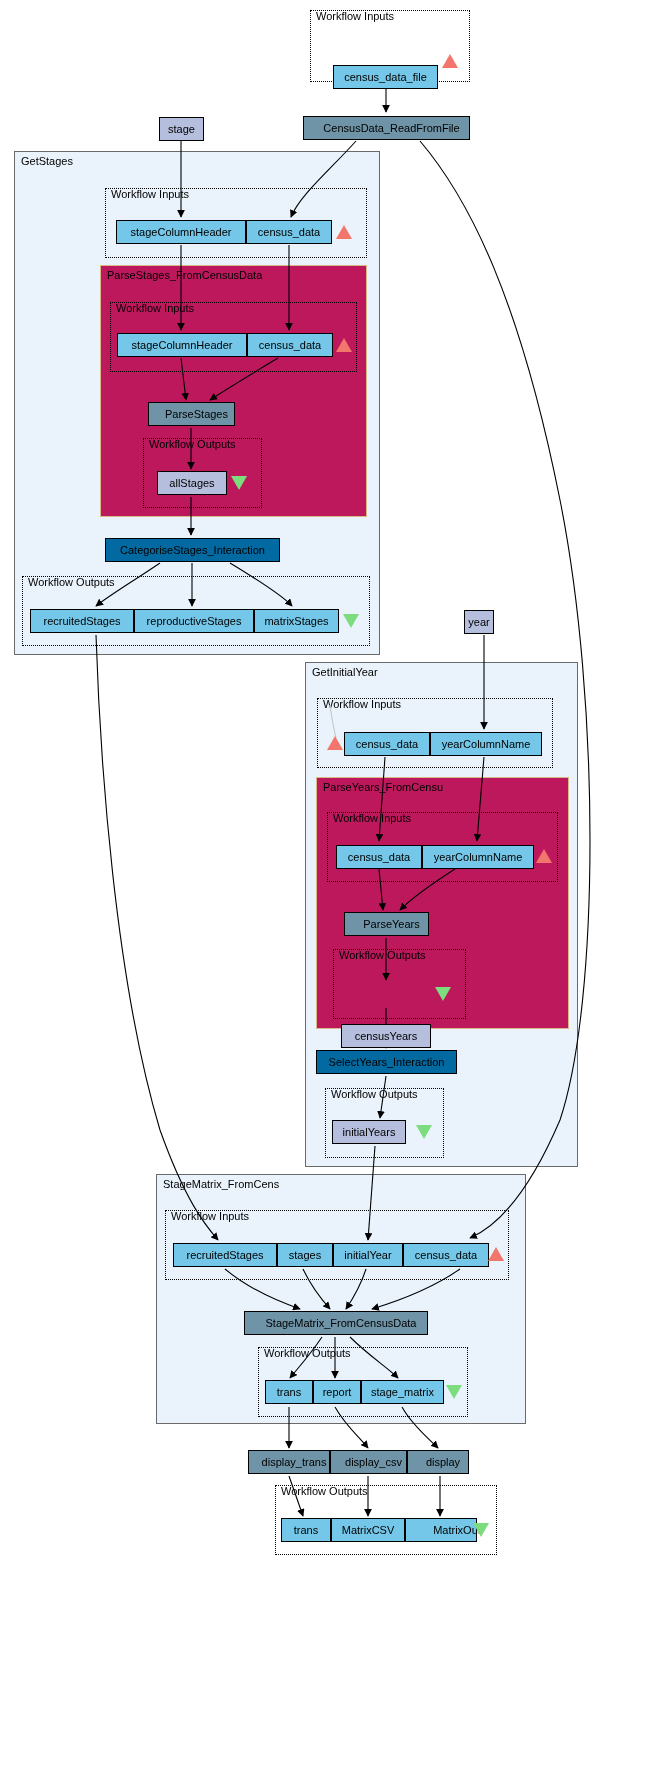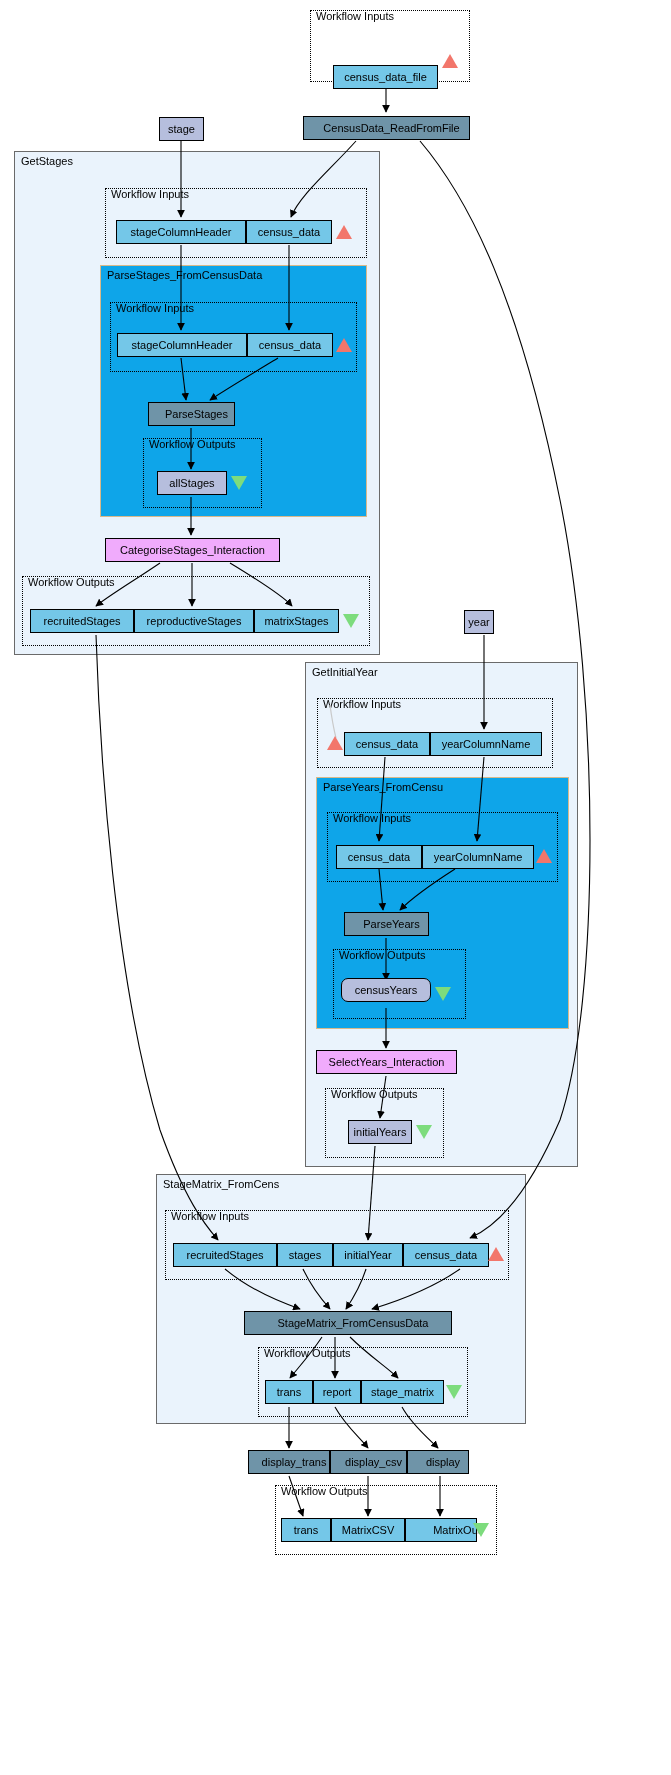--- a/index.html
+++ b/index.html
@@ -13,41 +13,41 @@
   }
   #canvas { position:absolute; left:0; top:0; width:671px; height:1775px; }
   svg.edges { position:absolute; left:0; top:0; width:671px; height:1775px; pointer-events:none; }
 
   .grp {
     position:absolute;
     box-sizing:border-box;
   }
   .grp-solid { border:1px solid #6a6a6a; background:#eaf3fc; }
   .grp-dash  { border:1px dotted #000000; background:transparent; }
-  .grp-fill  { border:1px solid #d8b98a; background:#0ea5e9; }
+  .grp-fill  { border:1px solid #d8b98a; background:#be185d; }
   .grp-label {
     position:absolute; top:3px; left:6px;
     font-size:11px; color:#000; white-space:nowrap;
     background:transparent;
   }
   .grp-dash > .grp-label { top:-1px; left:5px; }
 
   .node {
     position:absolute;
     box-sizing:border-box;
     border:1px solid #000;
     display:flex; align-items:center; justify-content:center;
     white-space:nowrap;
     font-size:11px;
     line-height:1;
     height:24px;
   }
   .n-blue   { background:#74c7e8; }
   .n-dark   { background:#6f94a8;padding-left:10px; }
-  .n-green  { background:#f0abfc; }
+  .n-green  { background:#0369a1; }
   .n-gray   { background:#b6bedd; }
 
   .tri {
     position:absolute;
     width:0; height:0;
     border-left:8px solid transparent;
     border-right:8px solid transparent;
   }
   .tri-up { border-bottom:14px solid #f2766b; }
   .tri-dn { border-top:14px solid #7ddc7d; }
@@ -270,49 +270,49 @@
   </div>
   <div class="node n-blue" style="left:422px; top:845px; width:112px;">
     <span>yearColumnName</span>
   </div>
   <div class="tri tri-up" style="left:536px; top:849px;"></div>
 
   <div class="node n-dark" style="left:344px; top:912px; width:85px;">
     <span>ParseYears</span>
   </div>
 
-  <div class="node n-gray" style="left:341px; top:978px; width:90px;border-radius:7px;">
+  <div class="node n-gray" style="left:341px; top:1024px; width:90px;">
     <span>censusYears</span>
   </div>
   <div class="tri tri-dn" style="left:435px; top:987px;"></div>
 
   <div class="node n-green" style="left:316px; top:1050px; width:141px;">
     <span>SelectYears_Interaction</span>
   </div>
 
-  <div class="node n-gray" style="left:348px; top:1120px; width:64px;">
+  <div class="node n-gray" style="left:332px; top:1120px; width:74px;">
     <span>initialYears</span>
   </div>
   <div class="tri tri-dn" style="left:416px; top:1125px;"></div>
 
   <div class="node n-blue" style="left:173px; top:1243px; width:104px;">
     <span>recruitedStages</span>
   </div>
   <div class="node n-blue" style="left:277px; top:1243px; width:56px;">
     <span>stages</span>
   </div>
   <div class="node n-blue" style="left:333px; top:1243px; width:70px;">
     <span>initialYear</span>
   </div>
   <div class="node n-blue" style="left:403px; top:1243px; width:86px;">
     <span>census_data</span>
   </div>
   <div class="tri tri-up" style="left:488px; top:1247px;"></div>
 
-  <div class="node n-dark" style="left:244px; top:1311px; width:208px;text-align:center;">
+  <div class="node n-dark" style="left:244px; top:1311px; width:184px;text-align:center;">
     <span>StageMatrix_FromCensusData</span>
   </div>
 
   <div class="node n-blue" style="left:265px; top:1380px; width:48px;">
     <span>trans</span>
   </div>
   <div class="node n-blue" style="left:313px; top:1380px; width:48px;">
     <span>report</span>
   </div>
   <div class="node n-blue" style="left:361px; top:1380px; width:83px;">

